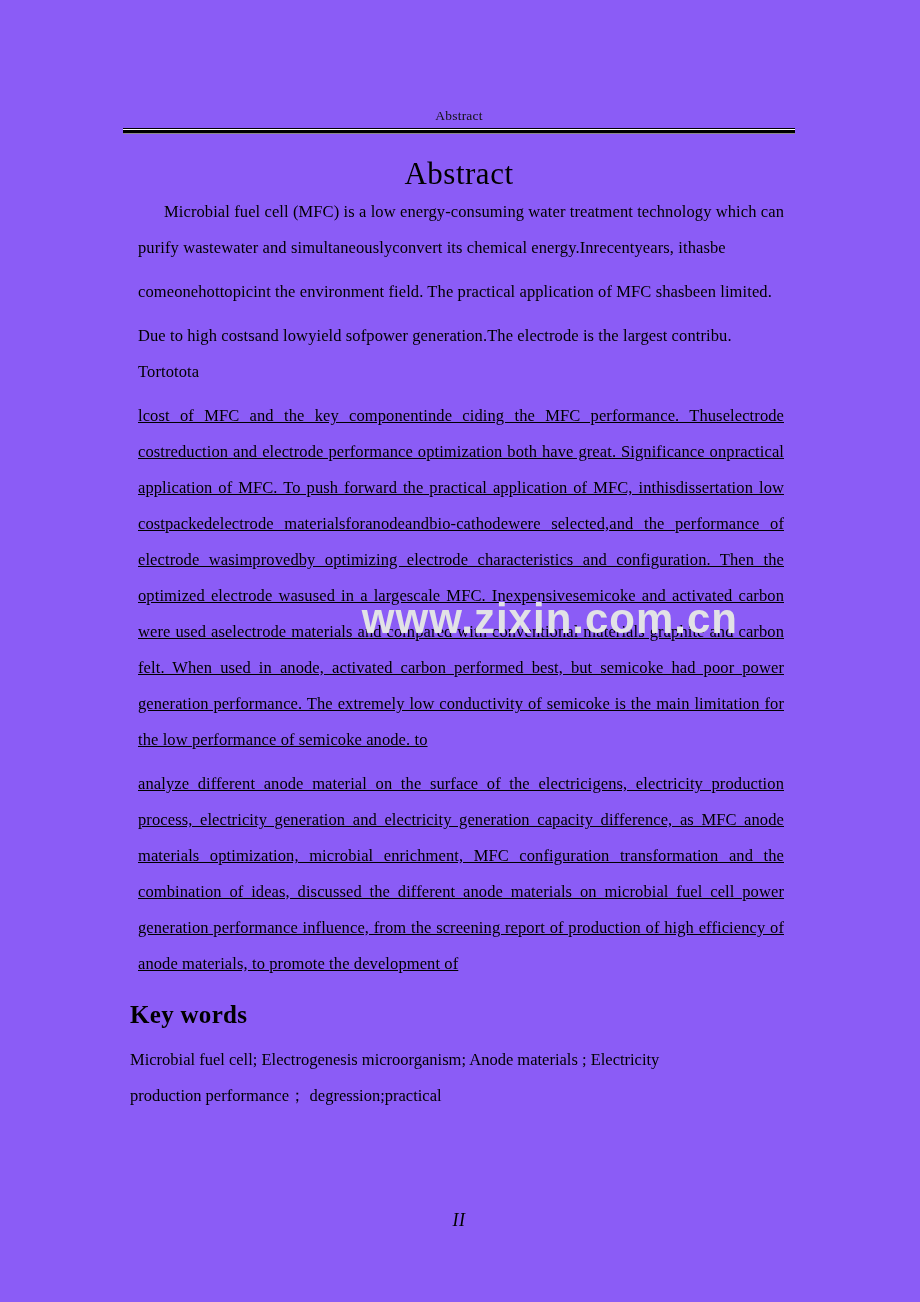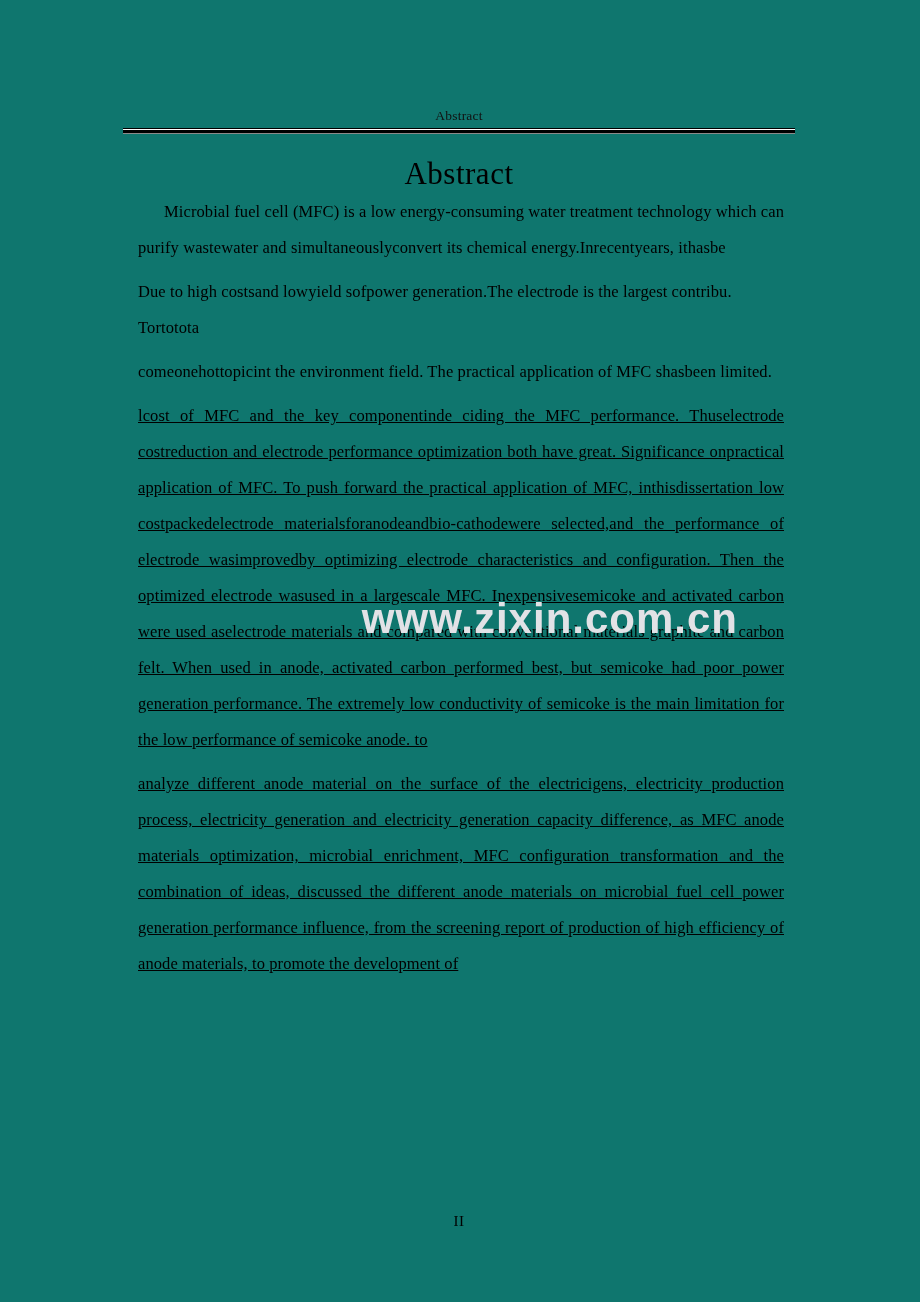--- a/index.html
+++ b/index.html
@@ -15,21 +15,21 @@
     color: #000000;
     overflow: hidden;
   }
 
   .page {
     position: absolute;
     left: 0;
     top: 0;
     width: 920px;
     height: 1302px;
-    background: #0f766e;
+    background: #8b5cf6;
   }
 
   
   .header-zone {
     position: absolute;
     left: 123px;
     top: 108px;
     width: 672px;
   }
   .header-text {
@@ -147,23 +147,24 @@
 
   
   .footer-zone {
     position: absolute;
     left: 123px;
     top: 1212px;
     width: 672px;
     text-align: center;
   }
   .footer-page {
-    font-size: 15px;
+    font-size: 18px;
     line-height: 16px;
     letter-spacing: 0.5px;
+    font-style: italic;
   }
 </style>
 </head>
 <body>
 
 <div class="page">
 
   <div class="header-zone">
     <div class="header-text">Abstract</div>
     <div class="header-rules">
@@ -173,31 +174,36 @@
       <div class="rule-hair"></div>
     </div>
   </div>
 
   <h1 class="doc-title">Abstract</h1>
 
   <div class="body-zone">
 
     <p class="para indent">Microbial fuel cell (MFC) is a low energy-consuming water treatment technology which can purify wastewater and simultaneouslyconvert its chemical energy.Inrecentyears, ithasbe</p>
 
+    <p class="para flush">comeonehottopicint the environment field. The practical application of MFC shasbeen limited.</p>
+
     <p class="para flush">Due to high costsand lowyield sofpower generation.The electrode is the largest contribu. Tortotota</p>
 
-    <p class="para flush">comeonehottopicint the environment field. The practical application of MFC shasbeen limited.</p>
-
     <p class="para noindent">lcost of MFC and the key componentinde ciding the MFC performance. Thuselectrode costreduction and electrode performance optimization both have great. Significance onpractical application of MFC. To push forward the practical application of MFC, inthisdissertation low costpackedelectrode materialsforanodeandbio-cathodewere selected,and the performance of electrode wasimprovedby optimizing electrode characteristics and configuration. Then the optimized electrode wasused in a largescale MFC. Inexpensivesemicoke and activated carbon were used aselectrode materials and compared with conventional materials graphite and carbon felt. When used in anode, activated carbon performed best, but semicoke had poor power generation performance. The extremely low conductivity of semicoke is the main limitation for the low performance of semicoke anode. to</p>
 
     <p class="para noindent">analyze different anode material on the surface of the electricigens, electricity production process, electricity generation and electricity generation capacity difference, as MFC anode materials optimization, microbial enrichment, MFC configuration transformation and the combination of ideas, discussed the different anode materials on microbial fuel cell power generation performance influence, from the screening report of production of high efficiency of anode materials, to promote the development of</p>
 
 
   </div>
 
   <div class="watermark">www.zixin.com.cn</div>
 
+  <div class="keywords-zone">
+    <h2 class="keywords-heading">Key words</h2>
+    <p class="keywords-body">Microbial fuel cell; Electrogenesis microorganism; Anode materials ; Electricity</p>
+    <p class="keywords-body" style="margin-top:0;text-align:left;">production performance； degression;practical</p>
+  </div>
 
   <div class="footer-zone">
     <span class="footer-page">II</span>
   </div>
 
 </div>
 
 </body></html>

